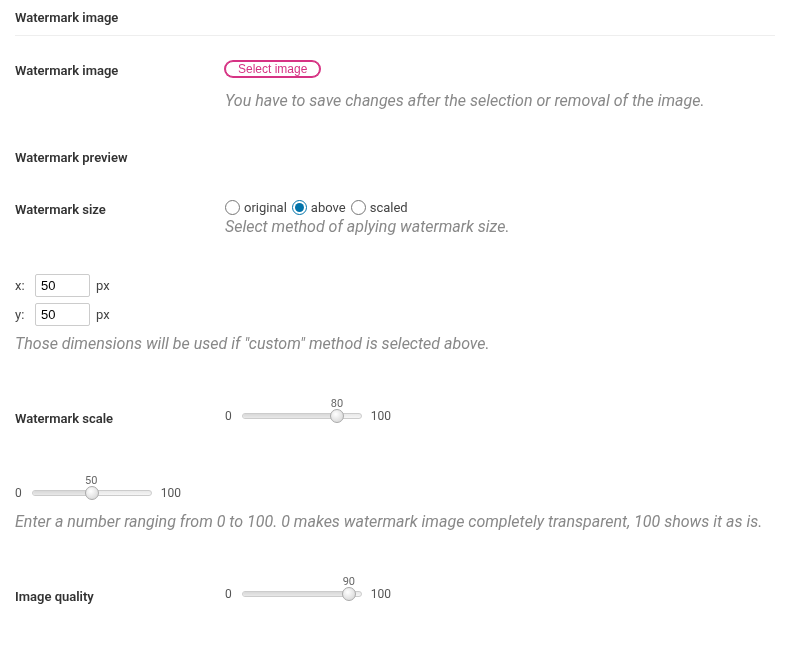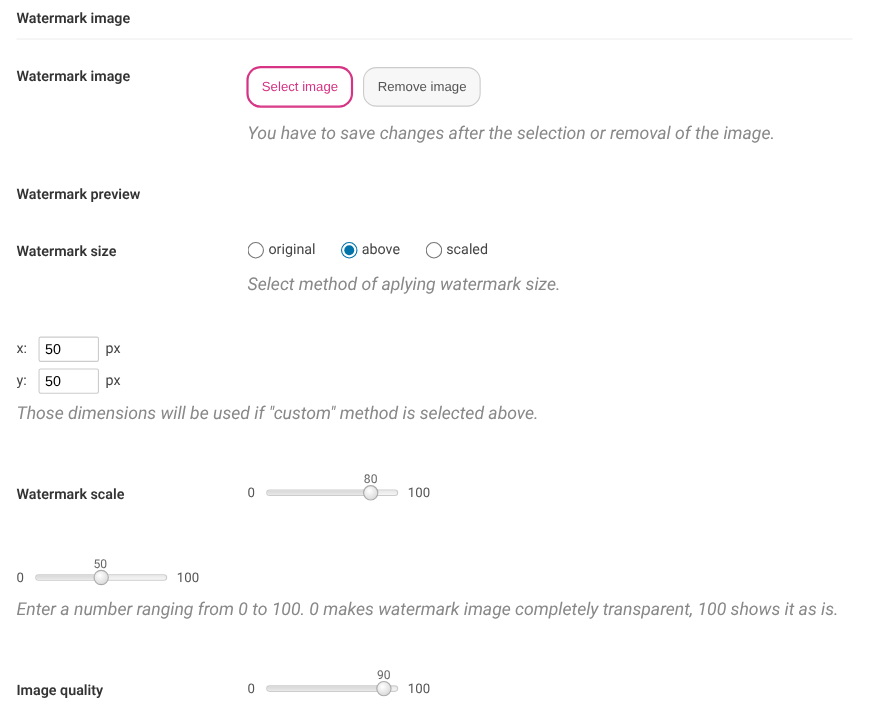--- a/index.html
+++ b/index.html
@@ -38,21 +38,21 @@
     .row-content {
       flex: 1;
     }
     .btn-row {
       display: flex;
       gap: 10px;
       margin-bottom: 12px;
     }
     .btn {
       display: inline-block;
-      padding: 10px 12px;
+      padding: 0 12px;
       font-size: 12px;
       border: 1px solid #ccc;
       background: #f7f7f7;
       color: #555;
       cursor: pointer;
       border-radius: 12px;
     }
     .btn.highlight {
       border: 1px solid #d63384;
       box-shadow: 0 0 0 1px #d63384;
@@ -60,22 +60,21 @@
       background: #fff;
     }
     .help-text {
       font-size: 16px;
       font-style: italic;
       color: #888;
       line-height: 1.5;
     }
     .radio-group {
       display: flex;
-      gap: 21px;
-      margin-bottom: 12px;
+      gap: 3px;
     }
     .radio-item {
       display: inline-flex;
       align-items: center;
       gap: 4px;
       margin-right: 2px;
     }
     .radio-item input[type="radio"] {
       width: 15px;
       height: 15px;
@@ -166,21 +165,20 @@
 </head>
 <body>
 
 <div class="page-title">Watermark image</div>
 
 <div class="form-row">
   <div class="row-label">Watermark image</div>
   <div class="row-content">
     <div class="btn-row">
       <button class="btn highlight">Select image</button>
-      <button class="btn">Remove image</button>
     </div>
     <div class="help-text">You have to save changes after the selection or removal of the image.</div>
   </div>
 </div>
 
 <div class="form-row">
   <div class="row-label">Watermark preview</div>
 </div>
 
 <div class="form-row">

